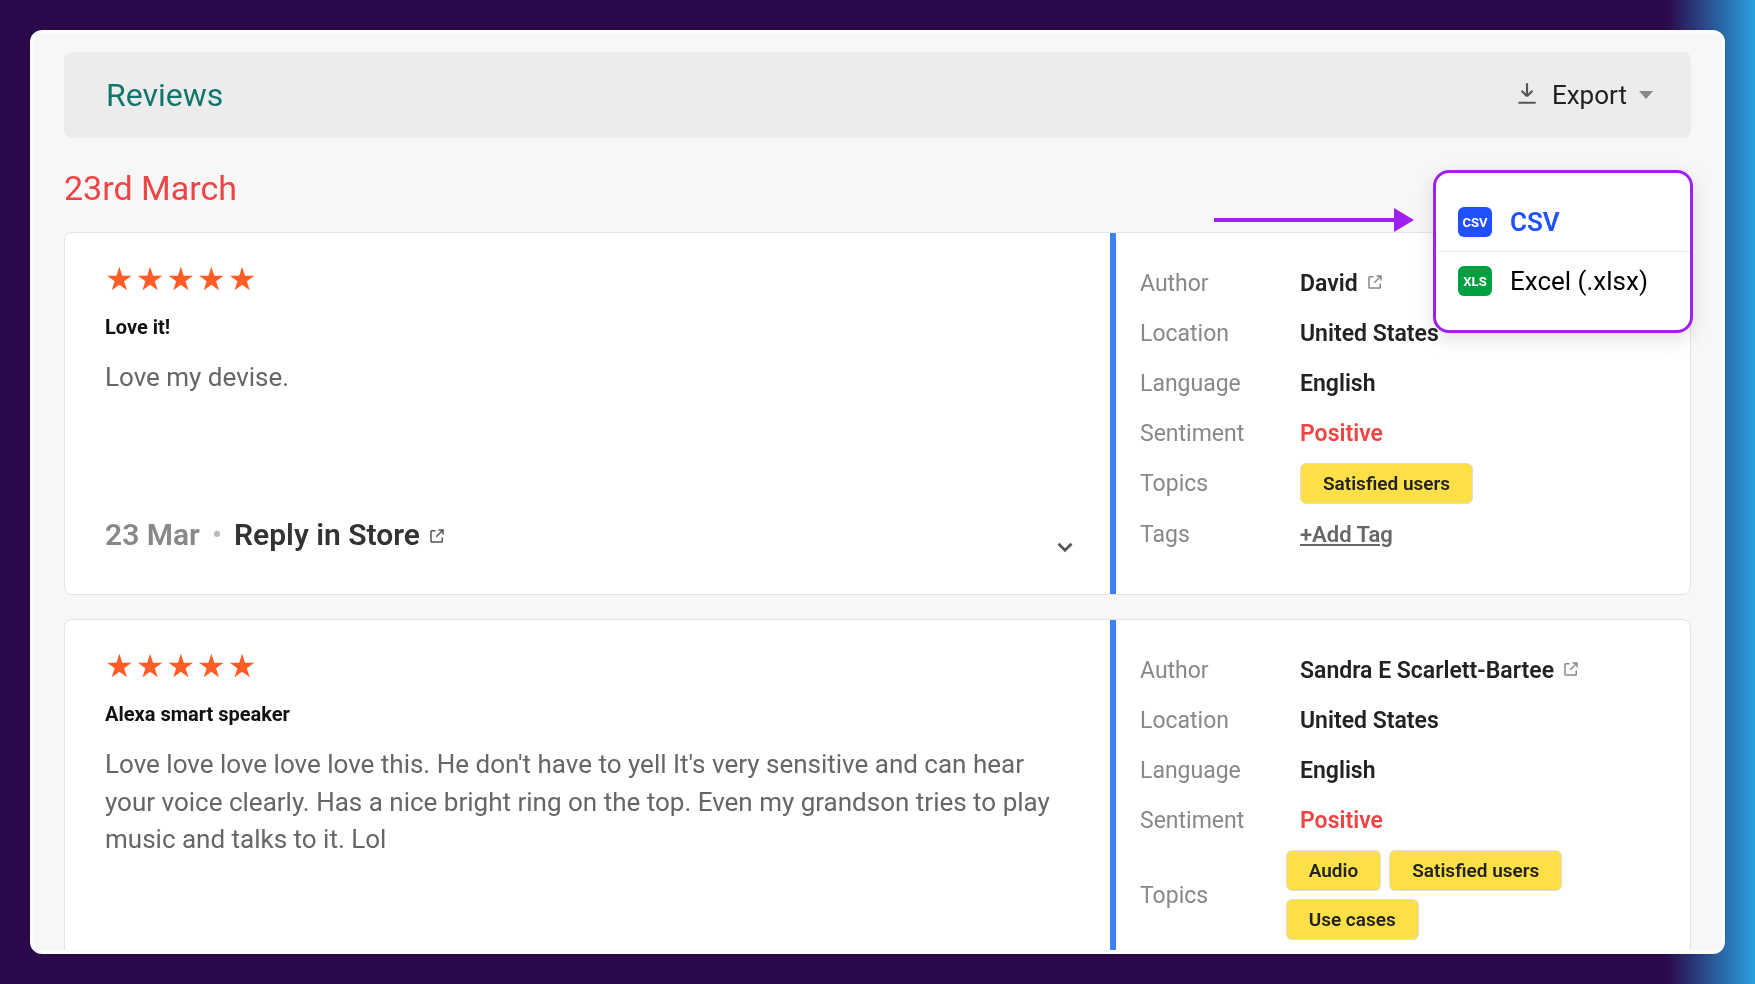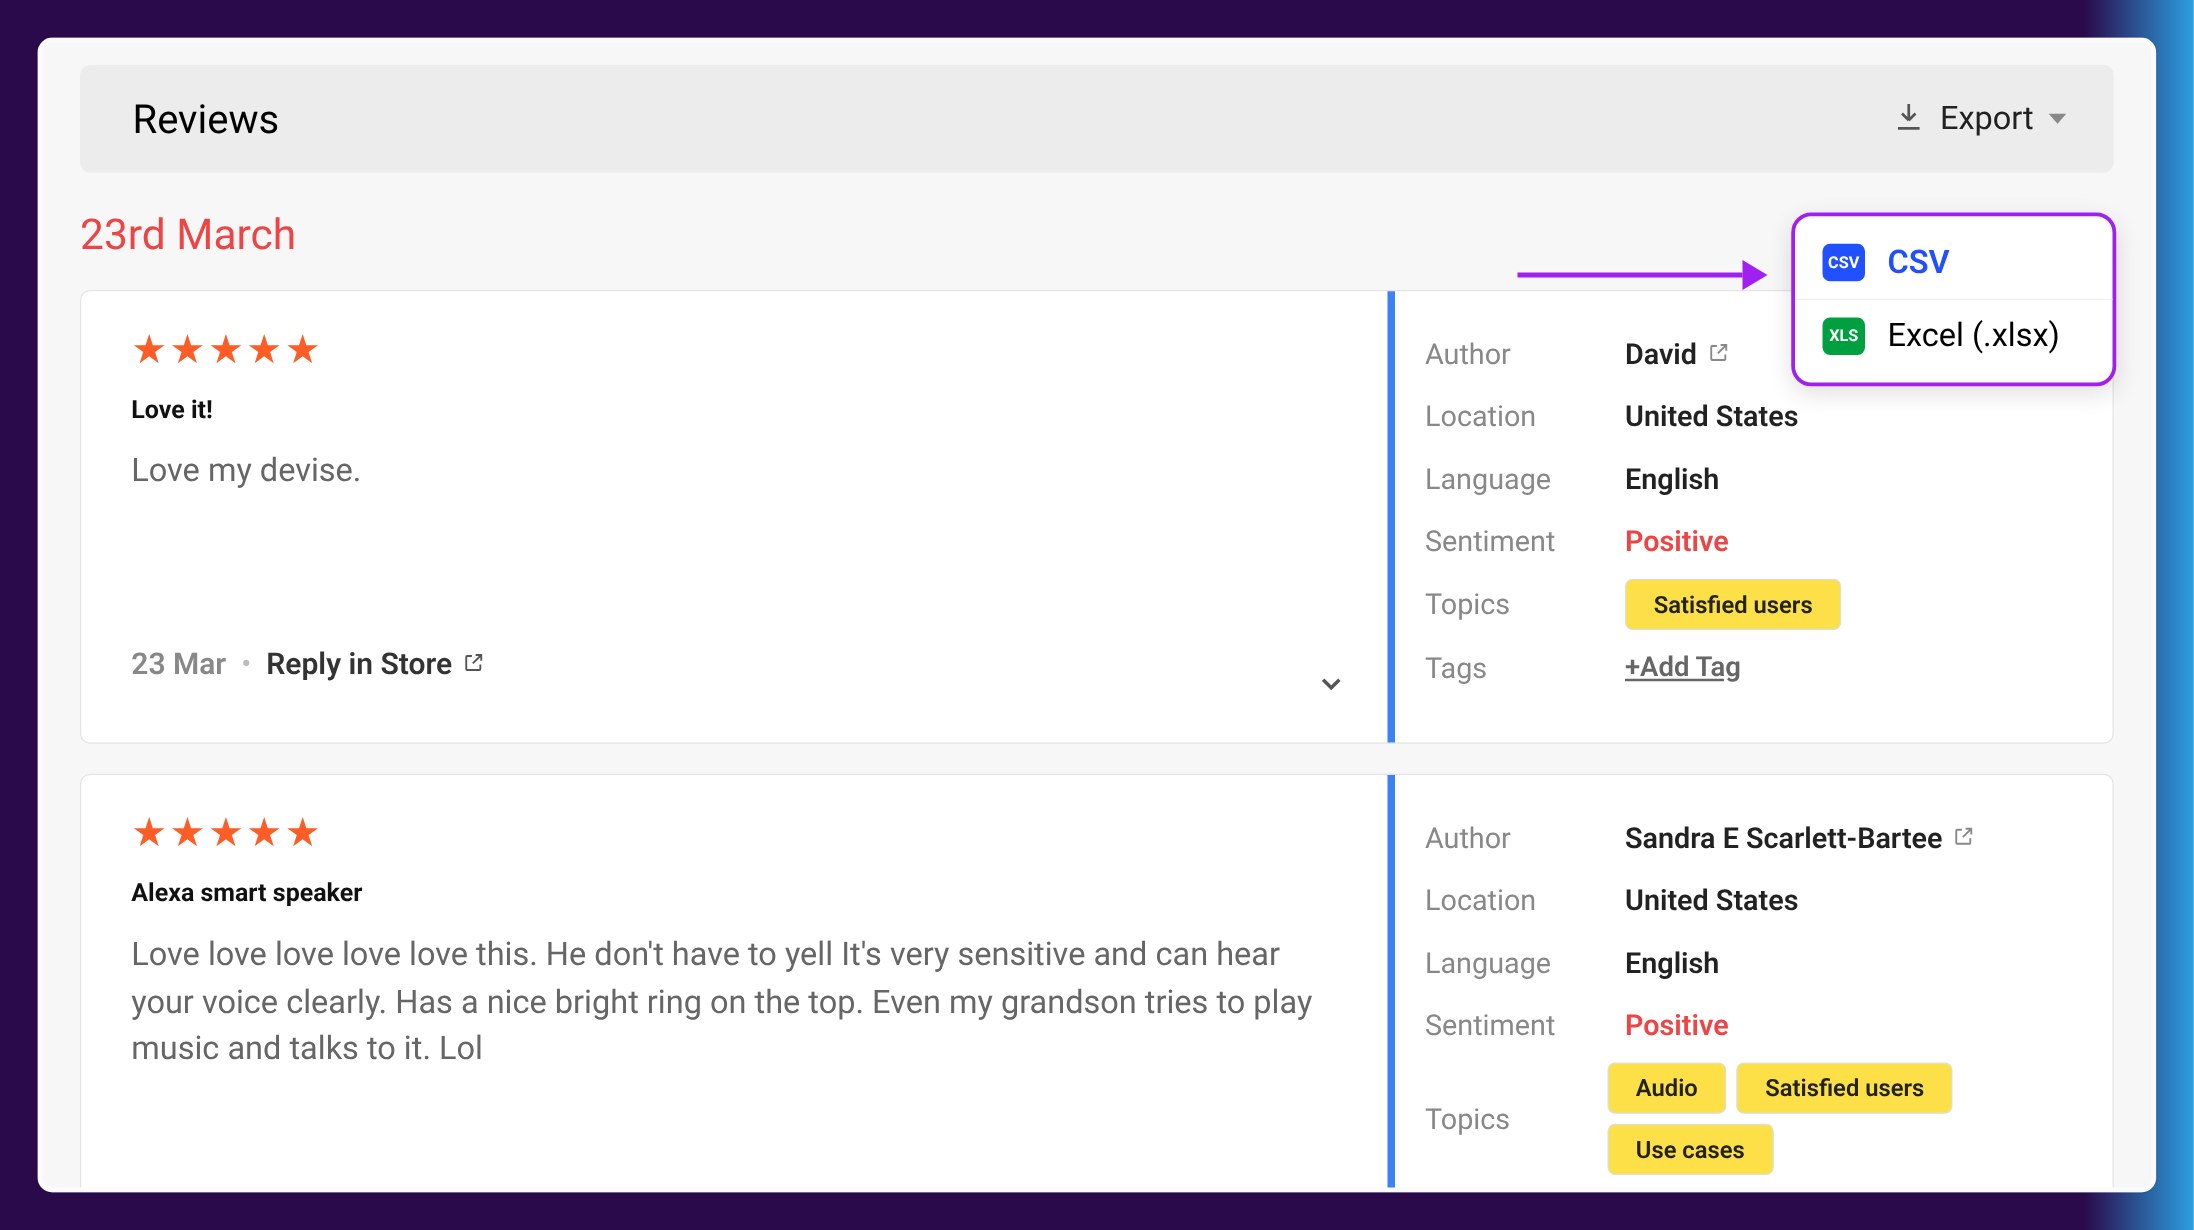--- a/index.html
+++ b/index.html
@@ -26,21 +26,21 @@
     height: 86px;
     background: #ececec;
     border-radius: 8px;
     display: flex;
     align-items: center;
     justify-content: space-between;
     padding: 0 18px 0 42px;
   }
   .header-title {
     font-size: 32px;
-    color: #000000;
+    color: #0f766e;
   }
   .export-btn {
     display: flex;
     align-items: center;
     gap: 12px;
     padding: 12px 20px;
     border-radius: 6px;
     cursor: pointer;
   }
   .export-btn .label { font-size: 26px; color: #222; }
@@ -75,21 +75,21 @@
     width: 580px;
     border-left: 6px solid #3b82f6;
     padding: 30px 24px;
   }
   .stars { display: flex; gap: 2px; margin-bottom: 20px; }
   .star { color: #ff5c26; font-size: 32px; line-height: 1; }
   .review-title { font-size: 20px; font-weight: 700; color: #111; margin-bottom: 20px; }
   .review-body { font-size: 26px; color: #666; line-height: 1.45; }
   .review-footer {
     display: flex; align-items: center; gap: 12px;
-    font-size: 24px; color: #444;
+    font-size: 30px; color: #444;
     margin-top: 120px;
   }
   .review-footer .footer-date { color: #888; font-weight: 600; }
   .review-footer .dot { color: #bbb; }
   .review-footer .reply-link { color: #333; font-weight: 600; display: inline-flex; align-items: flex-end; gap: 8px; cursor: pointer; }
   .review-footer .reply-link svg { width: 18px; height: 18px; stroke: #555; }
   .chevron-collapse {
     position: absolute;
     right: 32px;
     bottom: 30px;
@@ -113,21 +113,21 @@
 
   .export-dropdown {
     position: absolute;
     top: 136px;
     right: 28px;
     width: 260px;
     background: #fff;
     border: 3px solid #a020f0;
     border-radius: 16px;
     box-shadow: 0 6px 20px rgba(0,0,0,0.12);
-    padding: 8px 0;
+    padding: 20px 0;
     z-index: 10;
   }
   .export-option {
     display: flex; align-items: center; gap: 18px;
     padding: 14px 22px;
     font-size: 26px;
     cursor: pointer;
     border-bottom: 1px solid #eee;
   }
   .export-option:last-child { border-bottom: none; }

